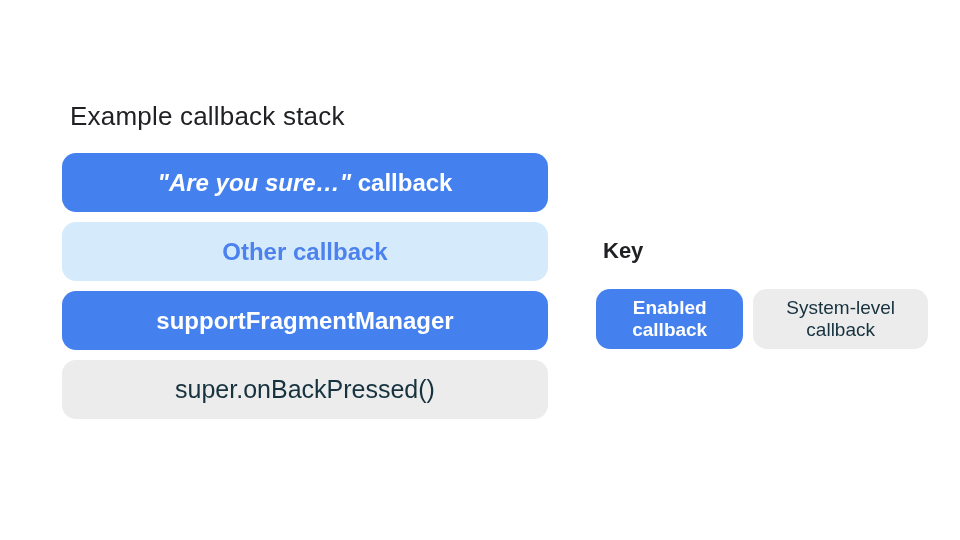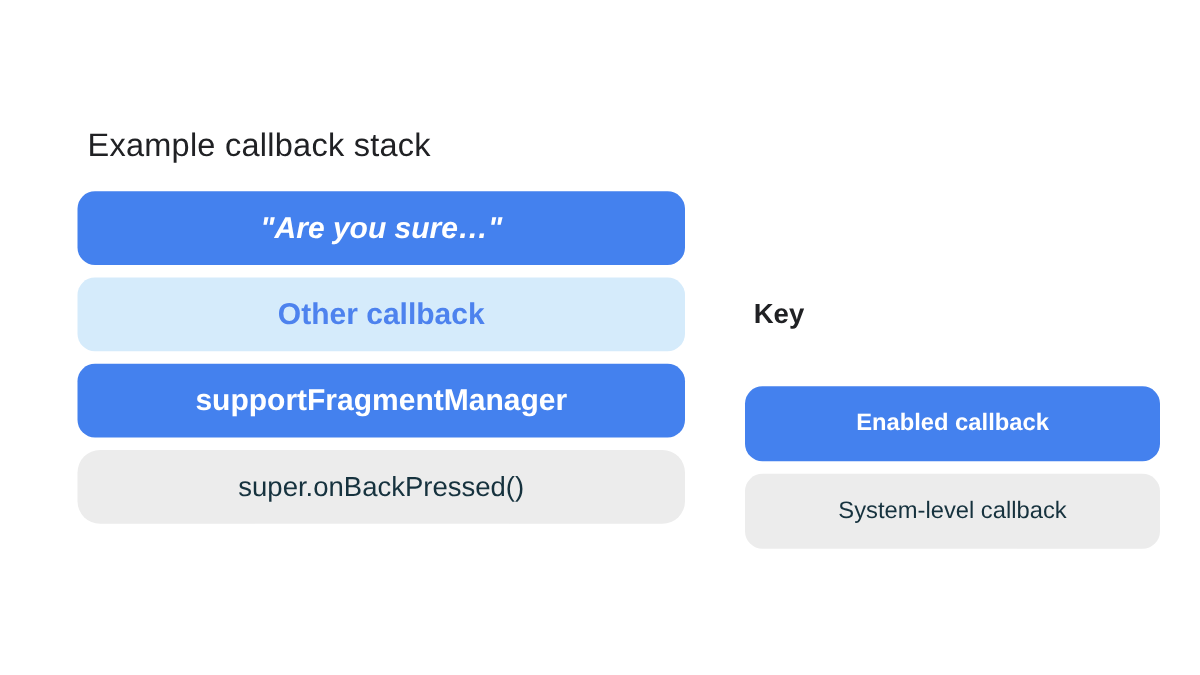--- a/index.html
+++ b/index.html
@@ -44,54 +44,54 @@
     font-weight: 700;
     color: var(--heading-text, #202124);
   }
 
   .key {
     position: absolute;
     left: 596px;
     top: 289px;
     width: 332px;
     display: flex;
-    flex-direction: column;
+    flex-direction: row;
     gap: 10px;
-    margin-top: 20px;
   }
 
   .box {
     height: 59px;
     border-radius: 14px;
     display: flex;
     align-items: center;
     justify-content: center;
     text-align: center;
     font-size: 24px;
   }
   .key .box { height: 60px; font-size: 19px; }
 
   .box.enabled  { background: var(--enabled-bg, #4481ee);  color: var(--enabled-text, #ffffff); font-weight: 700; }
   .box.disabled { background: var(--disabled-bg, #d5ebfb); color: var(--disabled-text, #4d82ee); font-weight: 700; }
   .box.system   { background: var(--system-bg, #ececec);   color: var(--system-text, #16323e);  font-weight: 400; }
 
   .box .quote { font-style: italic; white-space: pre; }
   .box .rest  { white-space: pre; }
-  .stack .box.system { font-size: 22px; border-radius: 18px; }
+  .stack .box.system { font-size: 25px; }
 </style>
 </head>
 <body>
 
 <div class="canvas">
 
   <div class="stack-title">Example callback stack</div>
 
   <div class="stack">
     <div class="box enabled">
       <span class="quote">"Are you sure…"</span>
+        <span class="rest"> callback</span>
     </div>
     <div class="box disabled">Other callback</div>
     <div class="box enabled">supportFragmentManager</div>
     <div class="box system">super.onBackPressed()</div>
   </div>
 
   <div class="key-title">Key</div>
 
   <div class="key">
     <div class="box enabled">Enabled callback</div>

